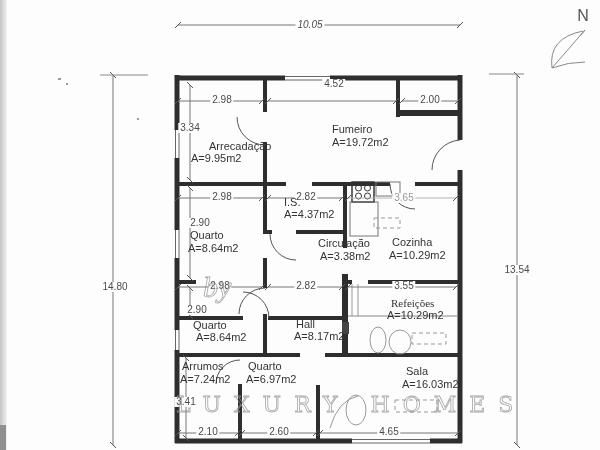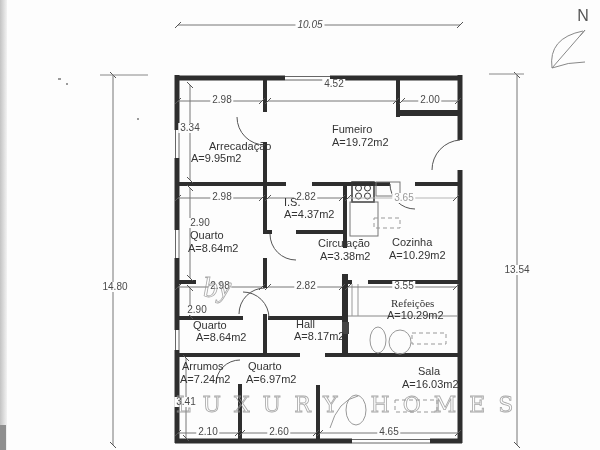--- a/index.html
+++ b/index.html
@@ -214,19 +214,19 @@
 
   <span class="lbl room" style="left:391px;top:298px;font-family:Liberation Serif, serif;">Refeições</span>
   <span class="lbl room" style="left:387px;top:310px;">A=10.29m2</span>
 
   <span class="lbl room" style="left:182px;top:361px;">Arrumos</span>
   <span class="lbl room" style="left:180px;top:374px;">A=7.24m2</span>
 
   <span class="lbl room" style="left:248px;top:361px;">Quarto</span>
   <span class="lbl room" style="left:246px;top:374px;">A=6.97m2</span>
 
-  <span class="lbl room" style="left:406px;top:366px;margin-left:12px;">Sala</span>
+  <span class="lbl room" style="left:406px;top:366px;">Sala</span>
   <span class="lbl room" style="left:402px;top:379px;">A=16.03m2</span>
 
   <span class="wm wm-by">by</span>
   <span class="wm wm-tagline">LUXURY HOMES</span>
 
 </div>
 
 </body></html>

